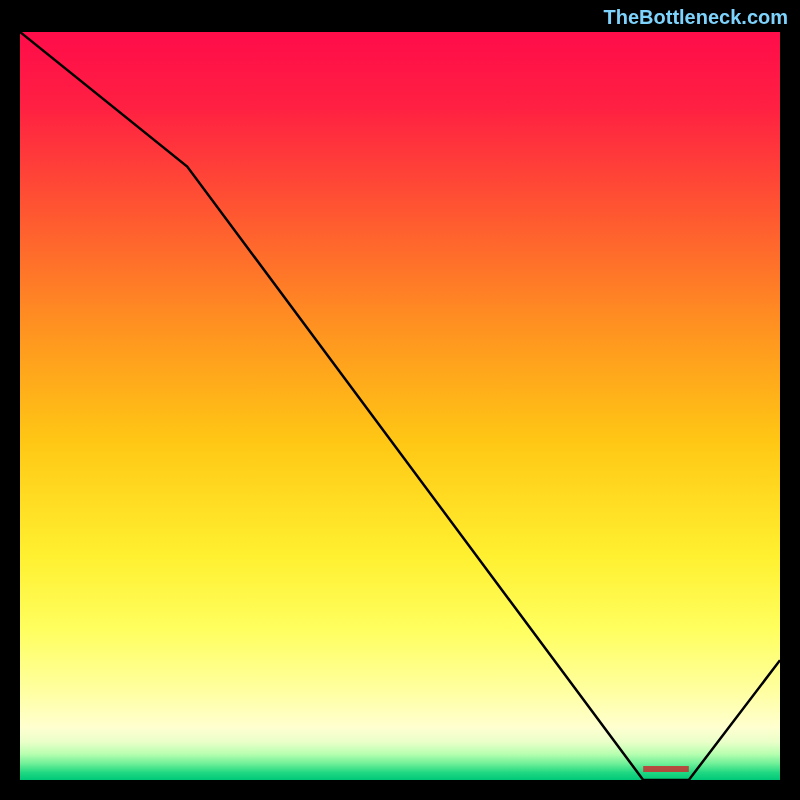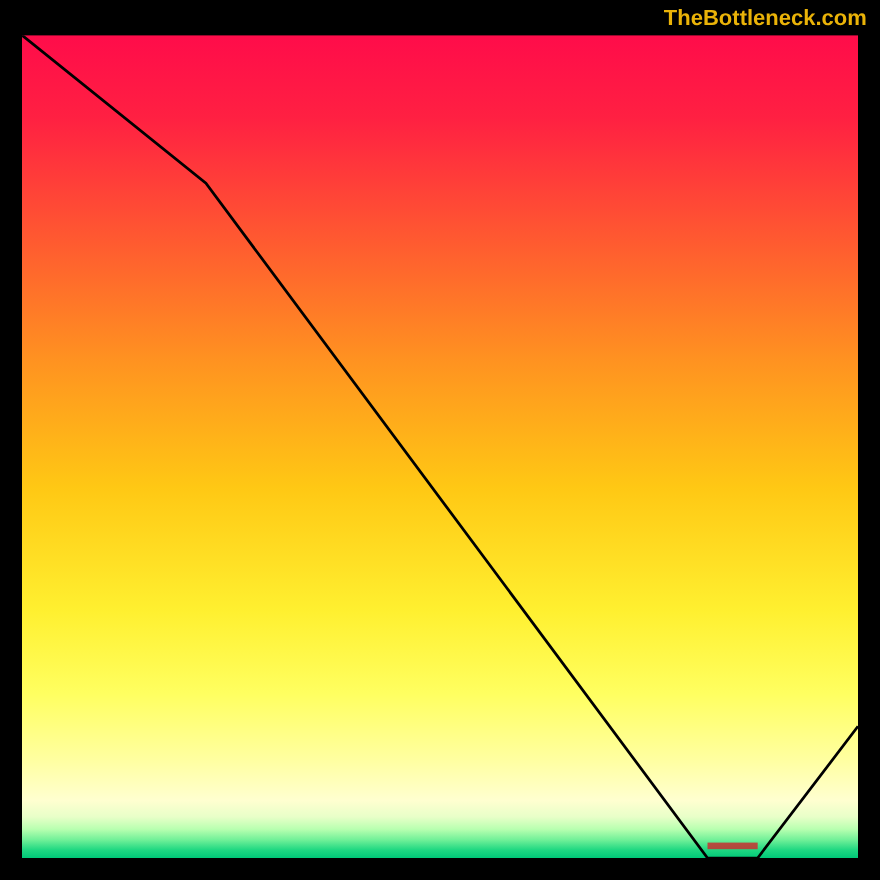--- a/index.html
+++ b/index.html
@@ -7,21 +7,21 @@
     width: 800px;
     height: 800px;
     background: #000;
     font-family: Arial, sans-serif;
     position: relative;
   }
   .watermark {
     position: absolute;
     top: 6px;
     right: 12px;
-    color: #eab308;
+    color: #7dd3fc;
     font-size: 20px;
     font-weight: bold;
     z-index: 10;
   }
   .chart-container {
     position: absolute;
     top: 32px;
     left: 20px;
     width: 760px;
     height: 748px;

